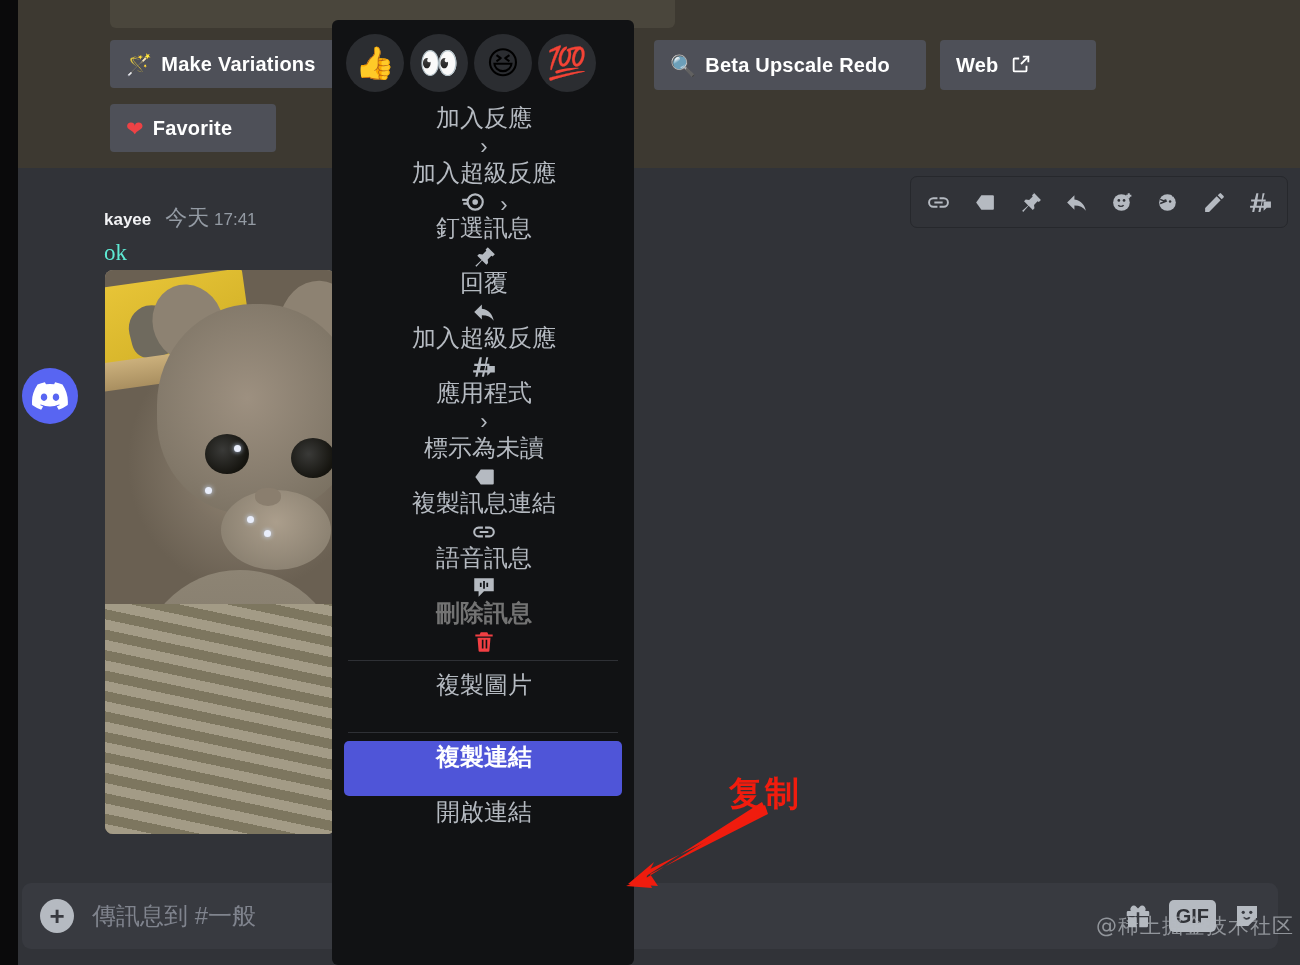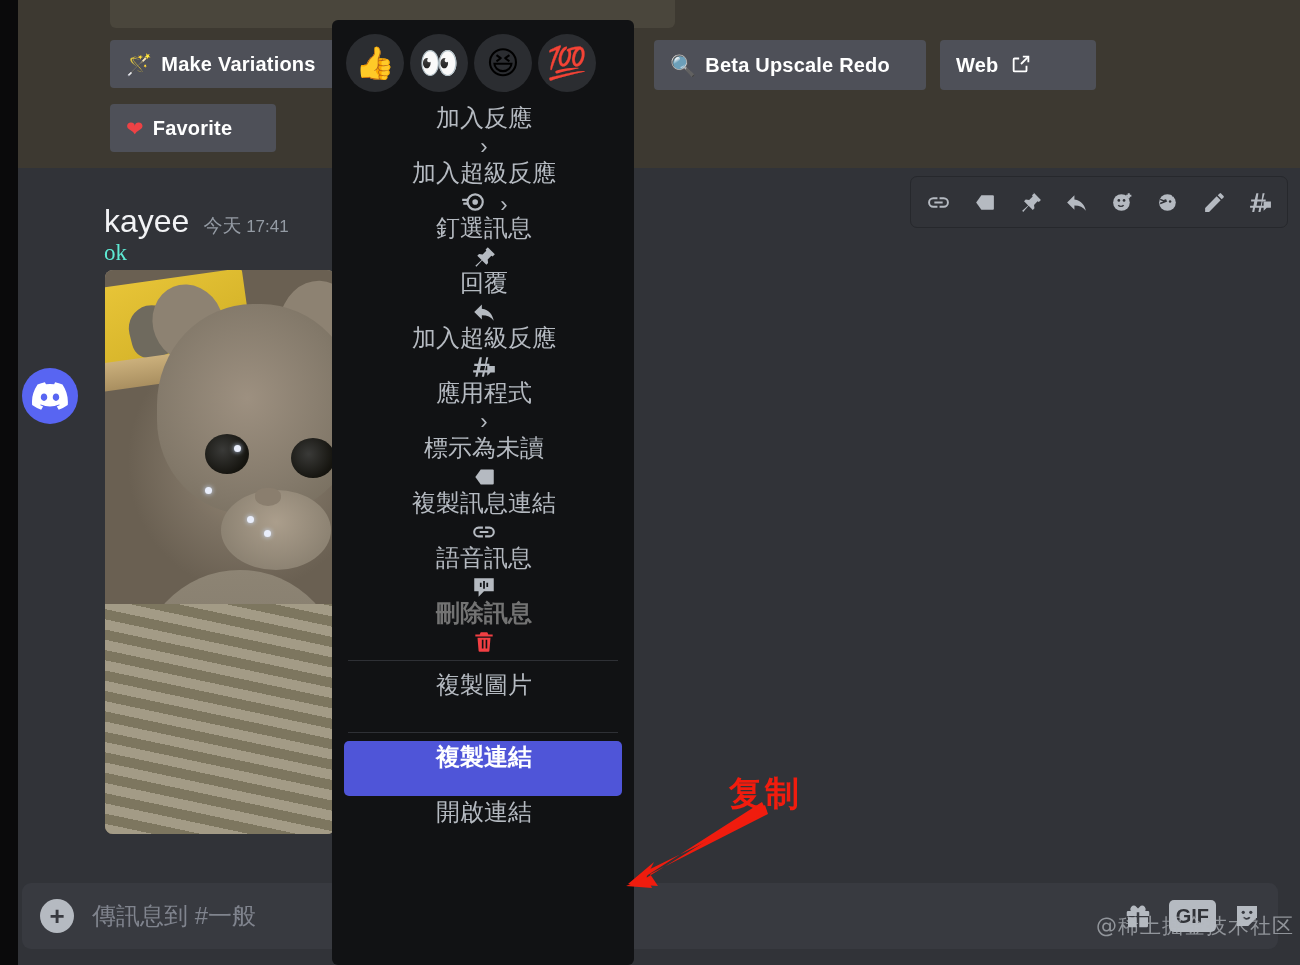--- a/index.html
+++ b/index.html
@@ -70,23 +70,23 @@
 
   .avatar {
     position: absolute; left: 22px; top: 200px;
     width: 56px; height: 56px; border-radius: 50%;
     background: #5865f2;
     display:flex; align-items:center; justify-content:center;
   }
   .avatar svg { width: 36px; height: 28px; fill: #fff; }
 
   .msg-head { position: absolute; left: 104px; top: 203px; display: flex; align-items: baseline; }
-  .msg-author { color: #f2f3f5; font-size: 32px; font-weight: normal; }
+  .msg-author { color: #f2f3f5; font-size: 17px; font-weight: bold; }
   .msg-ts { color: #949ba4; font-size: 17px; margin-left: 14px; }
-  .msg-ts .day { font-size: 19px; }
+  .msg-ts .day { font-size: 22px; }
   .msg-body { position: absolute; left: 104px; top: 240px; color: #5eead4; font-size: 23px; font-family: Liberation Serif, serif; }
 
   
   .attach {
     position: absolute; left: 105px; top: 270px; width: 230px; height: 564px;
     border-radius: 8px; overflow: hidden;
     background: #6b6257;
   }
   .cat-bg { position:absolute; inset:0;
     background:

